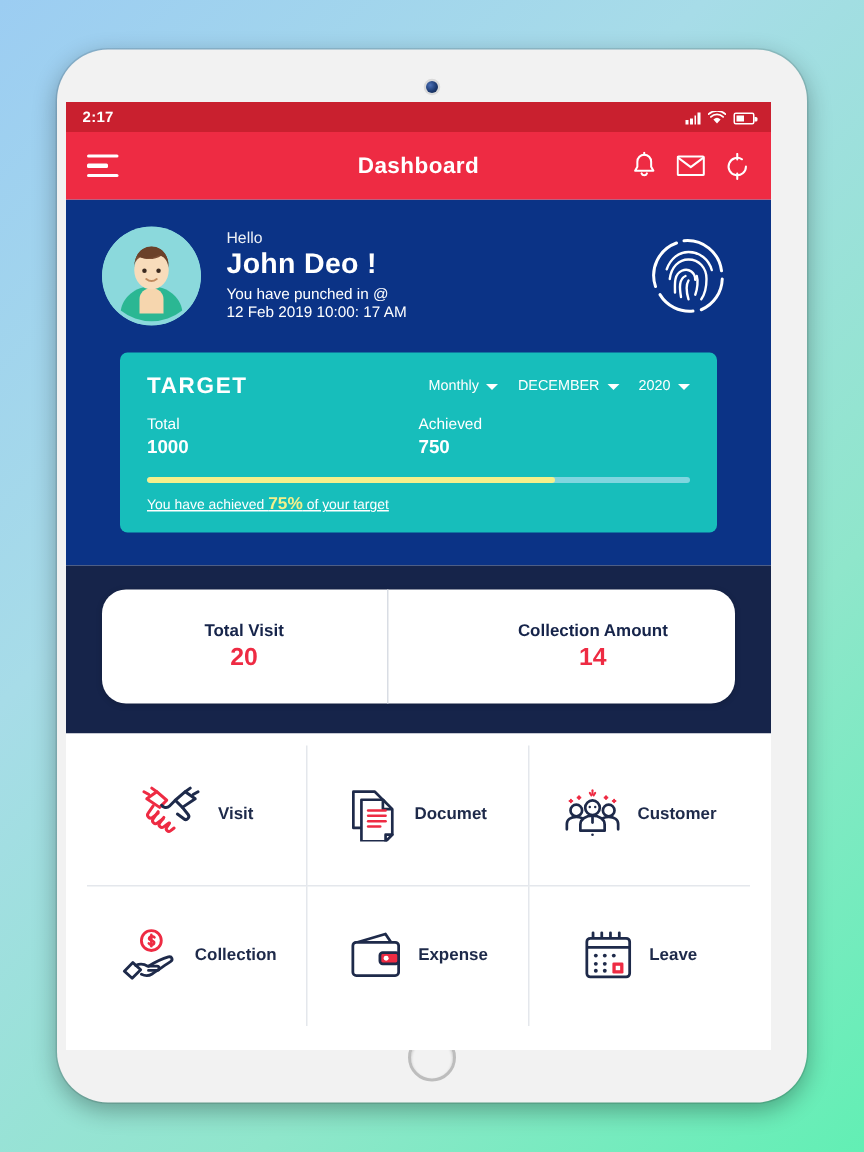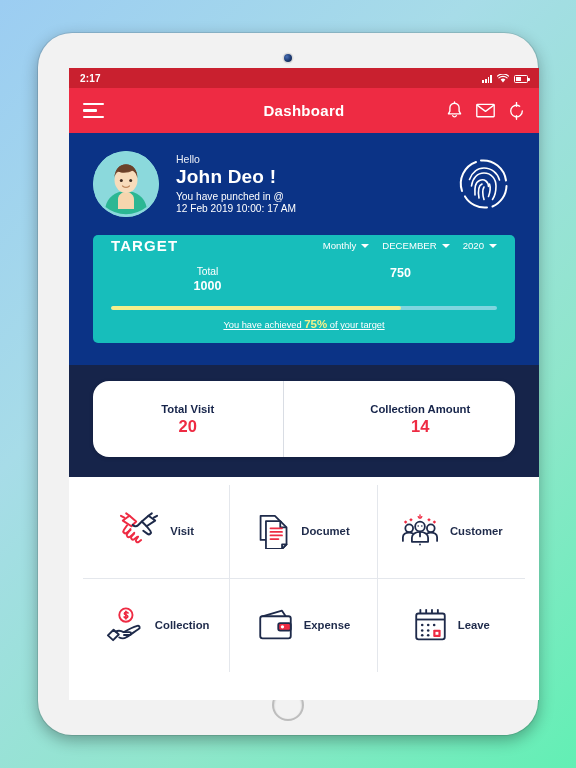--- a/index.html
+++ b/index.html
@@ -27,21 +27,21 @@
   #home-btn {
     position:absolute; left:50%; bottom:14px; transform:translateX(-50%);
     width:32px; height:32px; border-radius:50%;
     border:2px solid #BDBDBD;
     background:#F2F2F2;
     box-shadow:inset 0 1px 2px rgba(0,0,0,.2);
   }
 
   
   #screen {
-    position:absolute; left:31px; top:35px; width:470px; height:632px;
+    position:absolute; left:6px; top:35px; width:470px; height:632px;
     background:#FFFFFF; overflow:hidden;
   }
 
   
   #statusbar {
     height:20px; background:#C9202F; color:#fff;
     display:flex; align-items:center; justify-content:space-between;
     padding:0 11px; font-size:10px; font-weight:bold; letter-spacing:.2px;
   }
   .status-right { display:flex; align-items:flex-end; gap:5px; }
@@ -80,22 +80,22 @@
     flex:0 0 auto; overflow:hidden; position:relative;
   }
   #greet { margin-left:17px; flex:1; color:#fff; line-height:1.18; }
   .g-hello { font-size:10.5px; opacity:.92; }
   .g-name  { font-size:19px; font-weight:bold; letter-spacing:.2px; margin:1px 0 2px; }
   .g-sub   { font-size:10.2px; }
   #fingerprint { flex:0 0 auto; width:62px; height:62px; }
 
   
   #target-card {
-    margin:14px 24px 0; background:#17BEBB; border-radius:5px;
-    padding:2px 18px 13px; color:#fff;text-align:center;
+    margin:14px 36px 0; background:#17BEBB; border-radius:5px;
+    padding:14px 18px 13px; color:#fff;
   }
   #target-head { display:flex; align-items:center; }
   #target-title { font-size:15px; font-weight:bold; letter-spacing:1.1px; }
   #target-selects { margin-left:auto; display:flex; align-items:center; gap:13px; }
   .sel { display:flex; align-items:center; gap:5px; font-size:9.6px; cursor:pointer; }
   .caret { width:0; height:0; border-left:4px solid transparent;
            border-right:4px solid transparent; border-top:4.5px solid #fff; }
   #target-stats { display:flex; margin-top:12px; }
   #target-stats > div { flex:1; }
   .ts-label { font-size:10.3px; margin-bottom:2px; }
@@ -249,20 +249,21 @@
               <span class="caret"></span>
             </div>
           </div>
         </div>
         <div id="target-stats">
           <div>
             <div class="ts-label">Total</div>
             <div class="ts-value">1000</div>
           </div>
           <div>
+            <div class="ts-label">Achieved</div>
             <div class="ts-value">750</div>
           </div>
         </div>
         <div id="progress-track">
           <div id="progress-fill" style="width: 75%;"></div>
         </div>
         <div id="progress-note">
           <span>You have achieved </span><b>75%</b><span> of your target</span>
         </div>
       </div>

